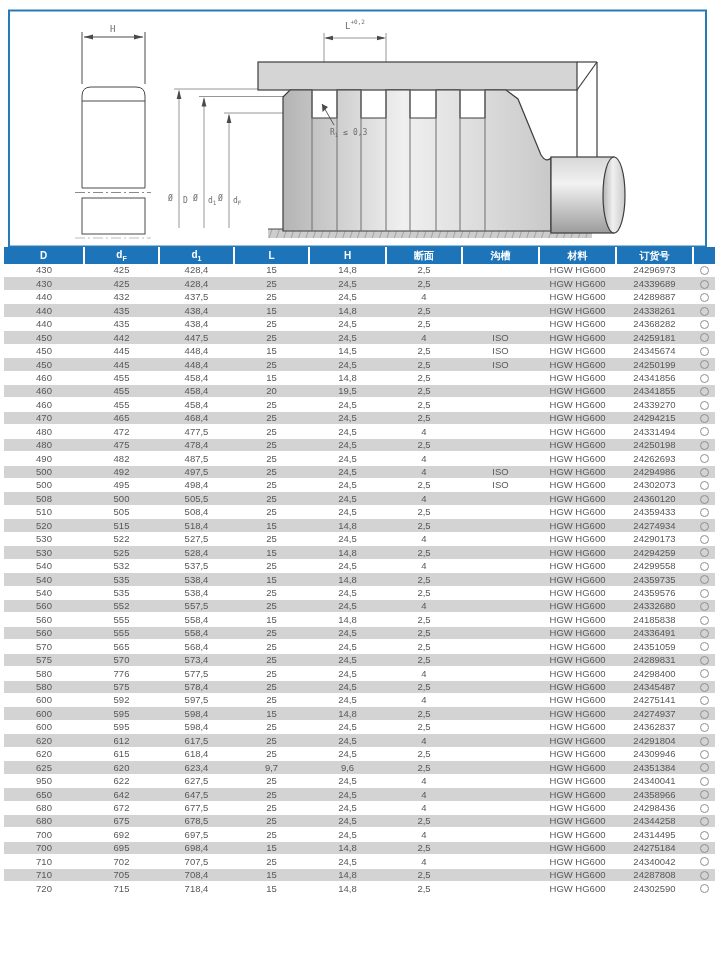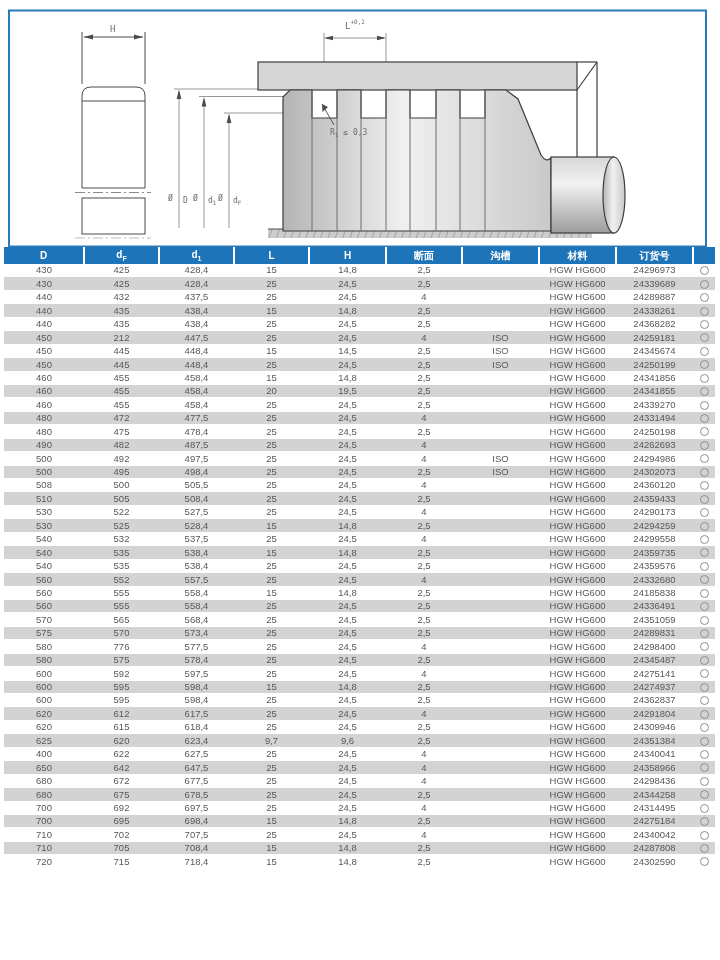--- a/index.html
+++ b/index.html
@@ -224,21 +224,21 @@
           <td>25</td>
           <td>24,5</td>
           <td>2,5</td>
           <td></td>
           <td>HGW HG600</td>
           <td>24368282</td>
           <td><span class="avail" title="○"></span></td>
         </tr>
         <tr>
           <td>450</td>
-          <td>212</td>
+          <td>442</td>
           <td>447,5</td>
           <td>25</td>
           <td>24,5</td>
           <td>4</td>
           <td>ISO</td>
           <td>HGW HG600</td>
           <td>24259181</td>
           <td><span class="avail" title="○"></span></td>
         </tr>
         <tr>
@@ -295,20 +295,32 @@
           <td>458,4</td>
           <td>25</td>
           <td>24,5</td>
           <td>2,5</td>
           <td></td>
           <td>HGW HG600</td>
           <td>24339270</td>
           <td><span class="avail" title="○"></span></td>
         </tr>
         <tr>
+          <td>470</td>
+          <td>465</td>
+          <td>468,4</td>
+          <td>25</td>
+          <td>24,5</td>
+          <td>2,5</td>
+          <td></td>
+          <td>HGW HG600</td>
+          <td>24294215</td>
+          <td><span class="avail" title="○"></span></td>
+        </tr>
+        <tr>
           <td>480</td>
           <td>472</td>
           <td>477,5</td>
           <td>25</td>
           <td>24,5</td>
           <td>4</td>
           <td></td>
           <td>HGW HG600</td>
           <td>24331494</td>
           <td><span class="avail" title="○"></span></td>
@@ -376,20 +388,32 @@
         <tr>
           <td>510</td>
           <td>505</td>
           <td>508,4</td>
           <td>25</td>
           <td>24,5</td>
           <td>2,5</td>
           <td></td>
           <td>HGW HG600</td>
           <td>24359433</td>
+          <td><span class="avail" title="○"></span></td>
+        </tr>
+        <tr>
+          <td>520</td>
+          <td>515</td>
+          <td>518,4</td>
+          <td>15</td>
+          <td>14,8</td>
+          <td>2,5</td>
+          <td></td>
+          <td>HGW HG600</td>
+          <td>24274934</td>
           <td><span class="avail" title="○"></span></td>
         </tr>
         <tr>
           <td>530</td>
           <td>522</td>
           <td>527,5</td>
           <td>25</td>
           <td>24,5</td>
           <td>4</td>
           <td></td>
@@ -595,21 +619,21 @@
           <td>623,4</td>
           <td>9,7</td>
           <td>9,6</td>
           <td>2,5</td>
           <td></td>
           <td>HGW HG600</td>
           <td>24351384</td>
           <td><span class="avail" title="○"></span></td>
         </tr>
         <tr>
-          <td>400</td>
+          <td>950</td>
           <td>622</td>
           <td>627,5</td>
           <td>25</td>
           <td>24,5</td>
           <td>4</td>
           <td></td>
           <td>HGW HG600</td>
           <td>24340041</td>
           <td><span class="avail" title="○"></span></td>
         </tr>

